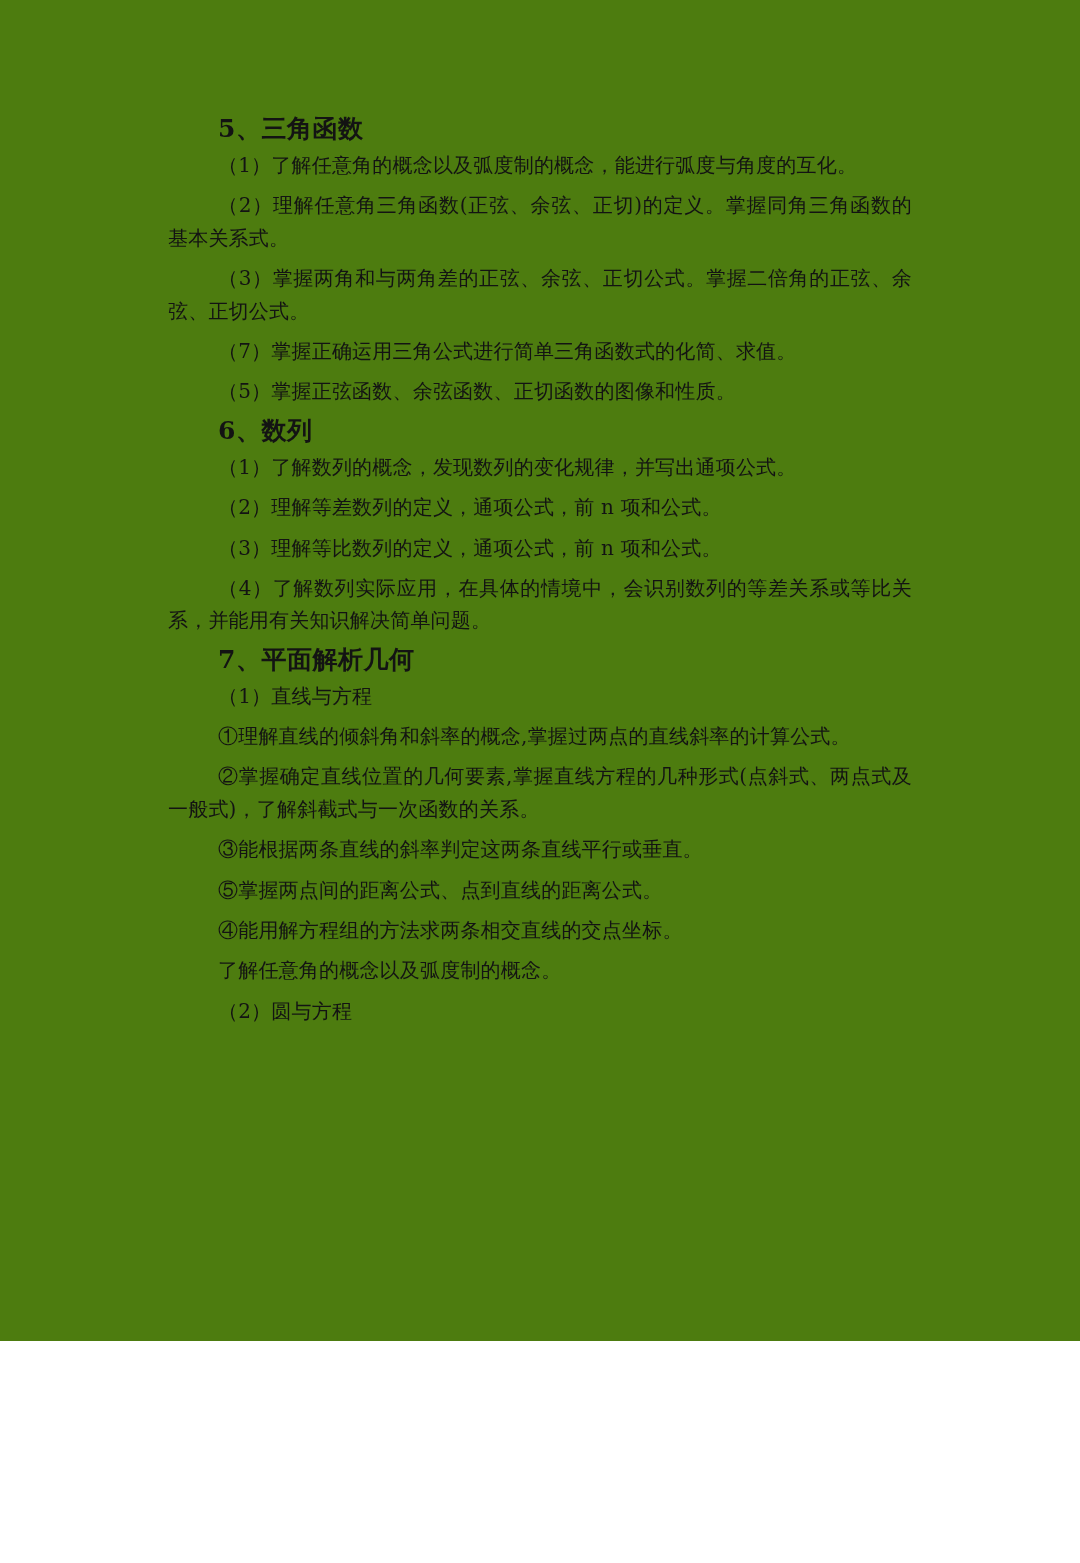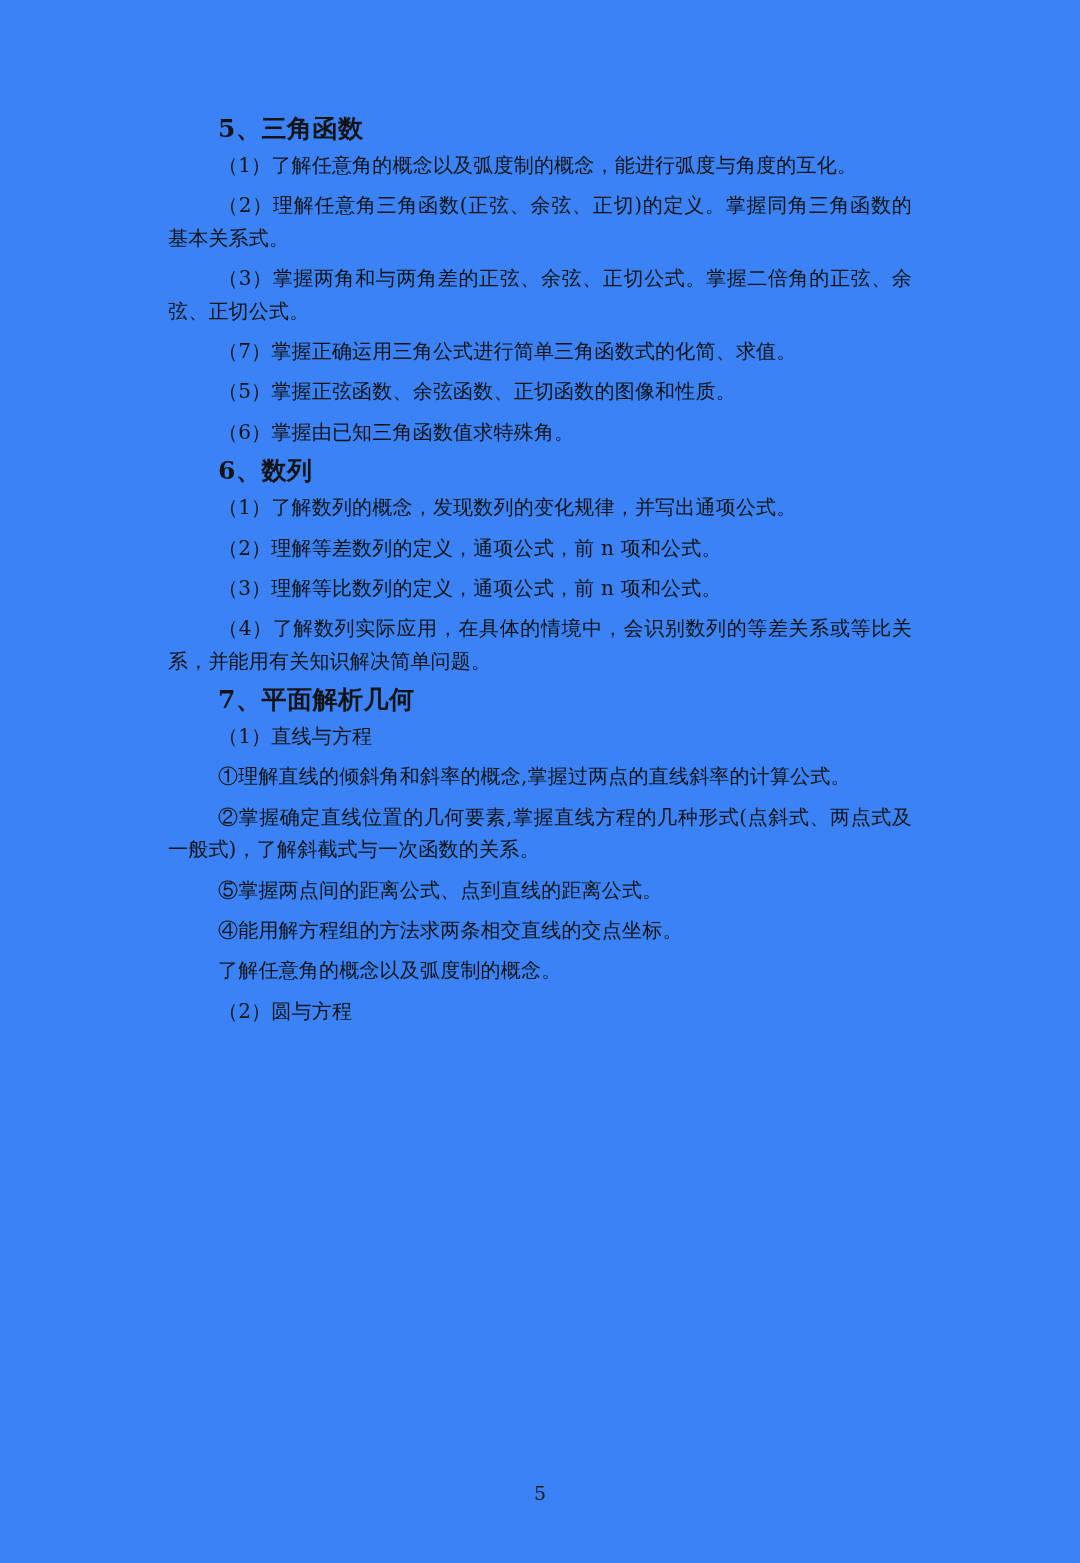--- a/index.html
+++ b/index.html
@@ -3,22 +3,22 @@
 <meta charset="utf-8">
 <style>
   html, body {
     margin: 0;
     padding: 0;
     background: #ffffff;
   }
   .page {
     position: relative;
     width: 1080px;
-    height: 1563px;
-    background: #3b82f6;
+    height: 1341px;
+    background: #4d7c0f;
     font-family: "DejaVu Serif", "Liberation Serif", serif;
     color: #131313;
     overflow: hidden;
   }
   .content {
     position: absolute;
     left: 168px;
     top: 116px;
     width: 744px;
   }
@@ -62,36 +62,36 @@
 <div class="page">
   <div class="content">
 
     <div class="block">
       <p class="heading">5、三角函数</p>
       <p class="para">（1）了解任意角的概念以及弧度制的概念，能进行弧度与角度的互化。</p>
       <p class="para">（2）理解任意角三角函数(正弦、余弦、正切)的定义。掌握同角三角函数的基本关系式。</p>
       <p class="para">（3）掌握两角和与两角差的正弦、余弦、正切公式。掌握二倍角的正弦、余弦、正切公式。</p>
       <p class="para">（7）掌握正确运用三角公式进行简单三角函数式的化简、求值。</p>
       <p class="para">（5）掌握正弦函数、余弦函数、正切函数的图像和性质。</p>
-      <p class="para">（6）掌握由已知三角函数值求特殊角。</p>
     </div>
 
     <div class="block">
       <p class="heading sub">6、数列</p>
       <p class="para">（1）了解数列的概念，发现数列的变化规律，并写出通项公式。</p>
       <p class="para">（2）理解等差数列的定义，通项公式，前 n 项和公式。</p>
       <p class="para">（3）理解等比数列的定义，通项公式，前 n 项和公式。</p>
       <p class="para">（4）了解数列实际应用，在具体的情境中，会识别数列的等差关系或等比关系，并能用有关知识解决简单问题。</p>
     </div>
 
     <div class="block">
       <p class="heading sub">7、平面解析几何</p>
       <p class="para">（1）直线与方程</p>
       <p class="para">①理解直线的倾斜角和斜率的概念,掌握过两点的直线斜率的计算公式。</p>
       <p class="para">②掌握确定直线位置的几何要素,掌握直线方程的几种形式(点斜式、两点式及一般式)，了解斜截式与一次函数的关系。</p>
+      <p class="para">③能根据两条直线的斜率判定这两条直线平行或垂直。</p>
       <p class="para">⑤掌握两点间的距离公式、点到直线的距离公式。</p>
       <p class="para">④能用解方程组的方法求两条相交直线的交点坐标。</p>
       <p class="para">了解任意角的概念以及弧度制的概念。</p>
       <p class="para">（2）圆与方程</p>
     </div>
 
   </div>
 
   <div class="pagenum">5</div>
 </div>

